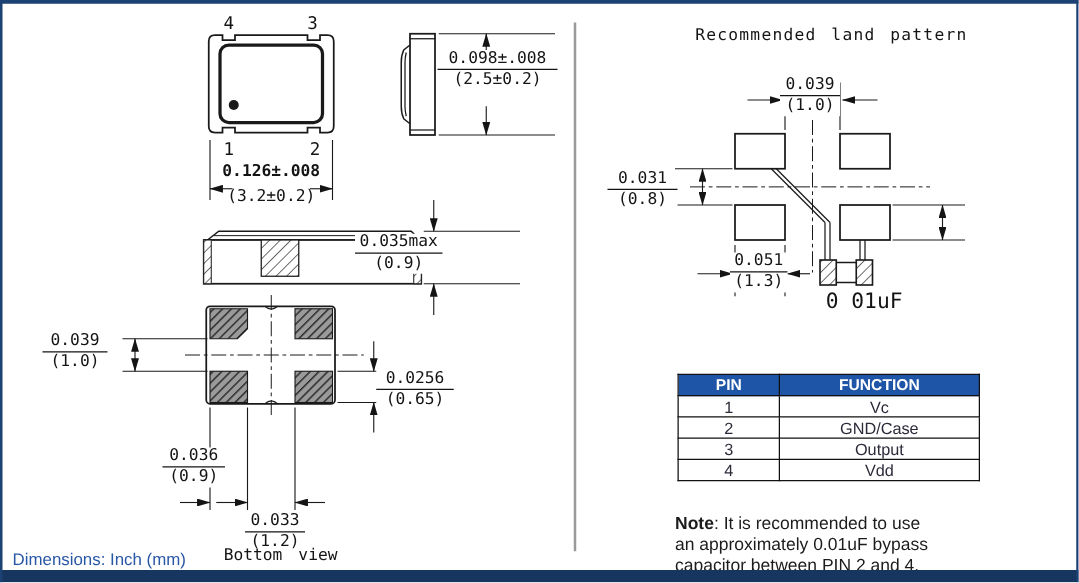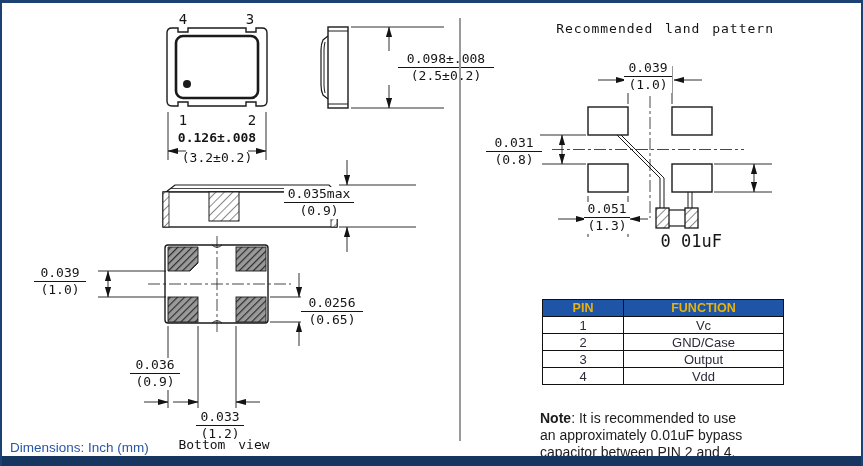--- a/index.html
+++ b/index.html
@@ -8,27 +8,27 @@
   .frame{position:absolute;left:0;top:0;right:0;bottom:0;border:2px solid #1c4173;border-top-width:3px;border-bottom:none;pointer-events:none;}
   .bottombar{position:absolute;left:0;bottom:0;width:863px;height:10px;background:#16355f;}
   .divider{position:absolute;left:459px;top:18px;width:2px;height:423px;background:#9a9a9a;}
   .art{position:absolute;left:0;top:0;}
   .dim{position:absolute;text-align:center;font-size:13px;line-height:1.1;background:#fff;white-space:nowrap;}
   .dim .inch{display:block;padding:0 2px;}
   .dim .mm{display:block;padding:0 2px;}
   .dim.frac .inch{border-bottom:1.4px solid #141414;padding-bottom:1px;margin-bottom:1px;}
   .dim.gap .inch{margin-bottom:6px;font-weight:bold;}
   .pinnum{position:absolute;font-size:14px;width:14px;text-align:center;}
-  .viewlabel{position:absolute;font-size:13px;text-align:center;word-spacing:5px;}
+  .viewlabel{position:absolute;font-size:13px;text-align:right;word-spacing:5px;}
   .lp-title{position:absolute;left:556px;top:21px;width:218px;text-align:right;font-size:13px;letter-spacing:1px;word-spacing:3px;}
   .cap-label{position:absolute;left:650px;top:231px;width:72px;text-align:right;font-size:17px;}
   .pintable{position:absolute;left:542px;top:299px;width:242px;border-collapse:collapse;
             font-family:"Liberation Sans",sans-serif;}
   .pintable th,.pintable td{border:1.2px solid #111;text-align:center;padding:0;}
-  .pintable th{background:#1e55a6;color:#eab308;font-size:12.5px;height:16px;font-weight:bold;}
+  .pintable th{background:#1e55a6;color:#ffffff;font-size:12.5px;height:16px;font-weight:bold;}
   .pintable td{font-size:13px;height:16px;color:#2b2b3a;}
   .col-pin{width:80px;}
   .note{position:absolute;left:540px;top:390px;width:250px;font-family:"Liberation Sans",sans-serif;
         font-size:14px;line-height:17px;color:#1c1c1c;margin-top:20px;}
   .dims-note{position:absolute;left:10px;top:440px;font-family:Liberation Sans, sans-serif;
         font-size:13.5px;color:#2857a6;}
 </style>
 </head>
 <body>
 
@@ -159,21 +159,21 @@
 
   <div class="pinnum" style="left:176px;top:11px;">4</div>
   <div class="pinnum" style="left:243px;top:11px;">3</div>
   <div class="pinnum" style="left:176px;top:112px;">1</div>
   <div class="pinnum" style="left:245px;top:112px;">2</div>
 
   <div class="dim gap" style="left:160px;top:131px;width:114px;background:transparent;">
     <span class="inch">0.126±.008</span>
     <span class="mm">(3.2±0.2)</span>
   </div>
-  <div class="dim frac" style="left:350px;top:52px;width:96px;padding-left:48px;">
+  <div class="dim frac" style="left:350px;top:40px;width:96px;">
     <span class="inch">0.098±.008</span>
     <span class="mm">(2.5±0.2)</span>
   </div>
   <div class="dim frac" style="left:284px;top:187px;width:70px;">
     <span class="inch">0.035max</span>
     <span class="mm">(0.9)</span>
   </div>
   <div class="dim frac" style="left:34px;top:266px;width:52px;">
     <span class="inch">0.039</span>
     <span class="mm">(1.0)</span>

